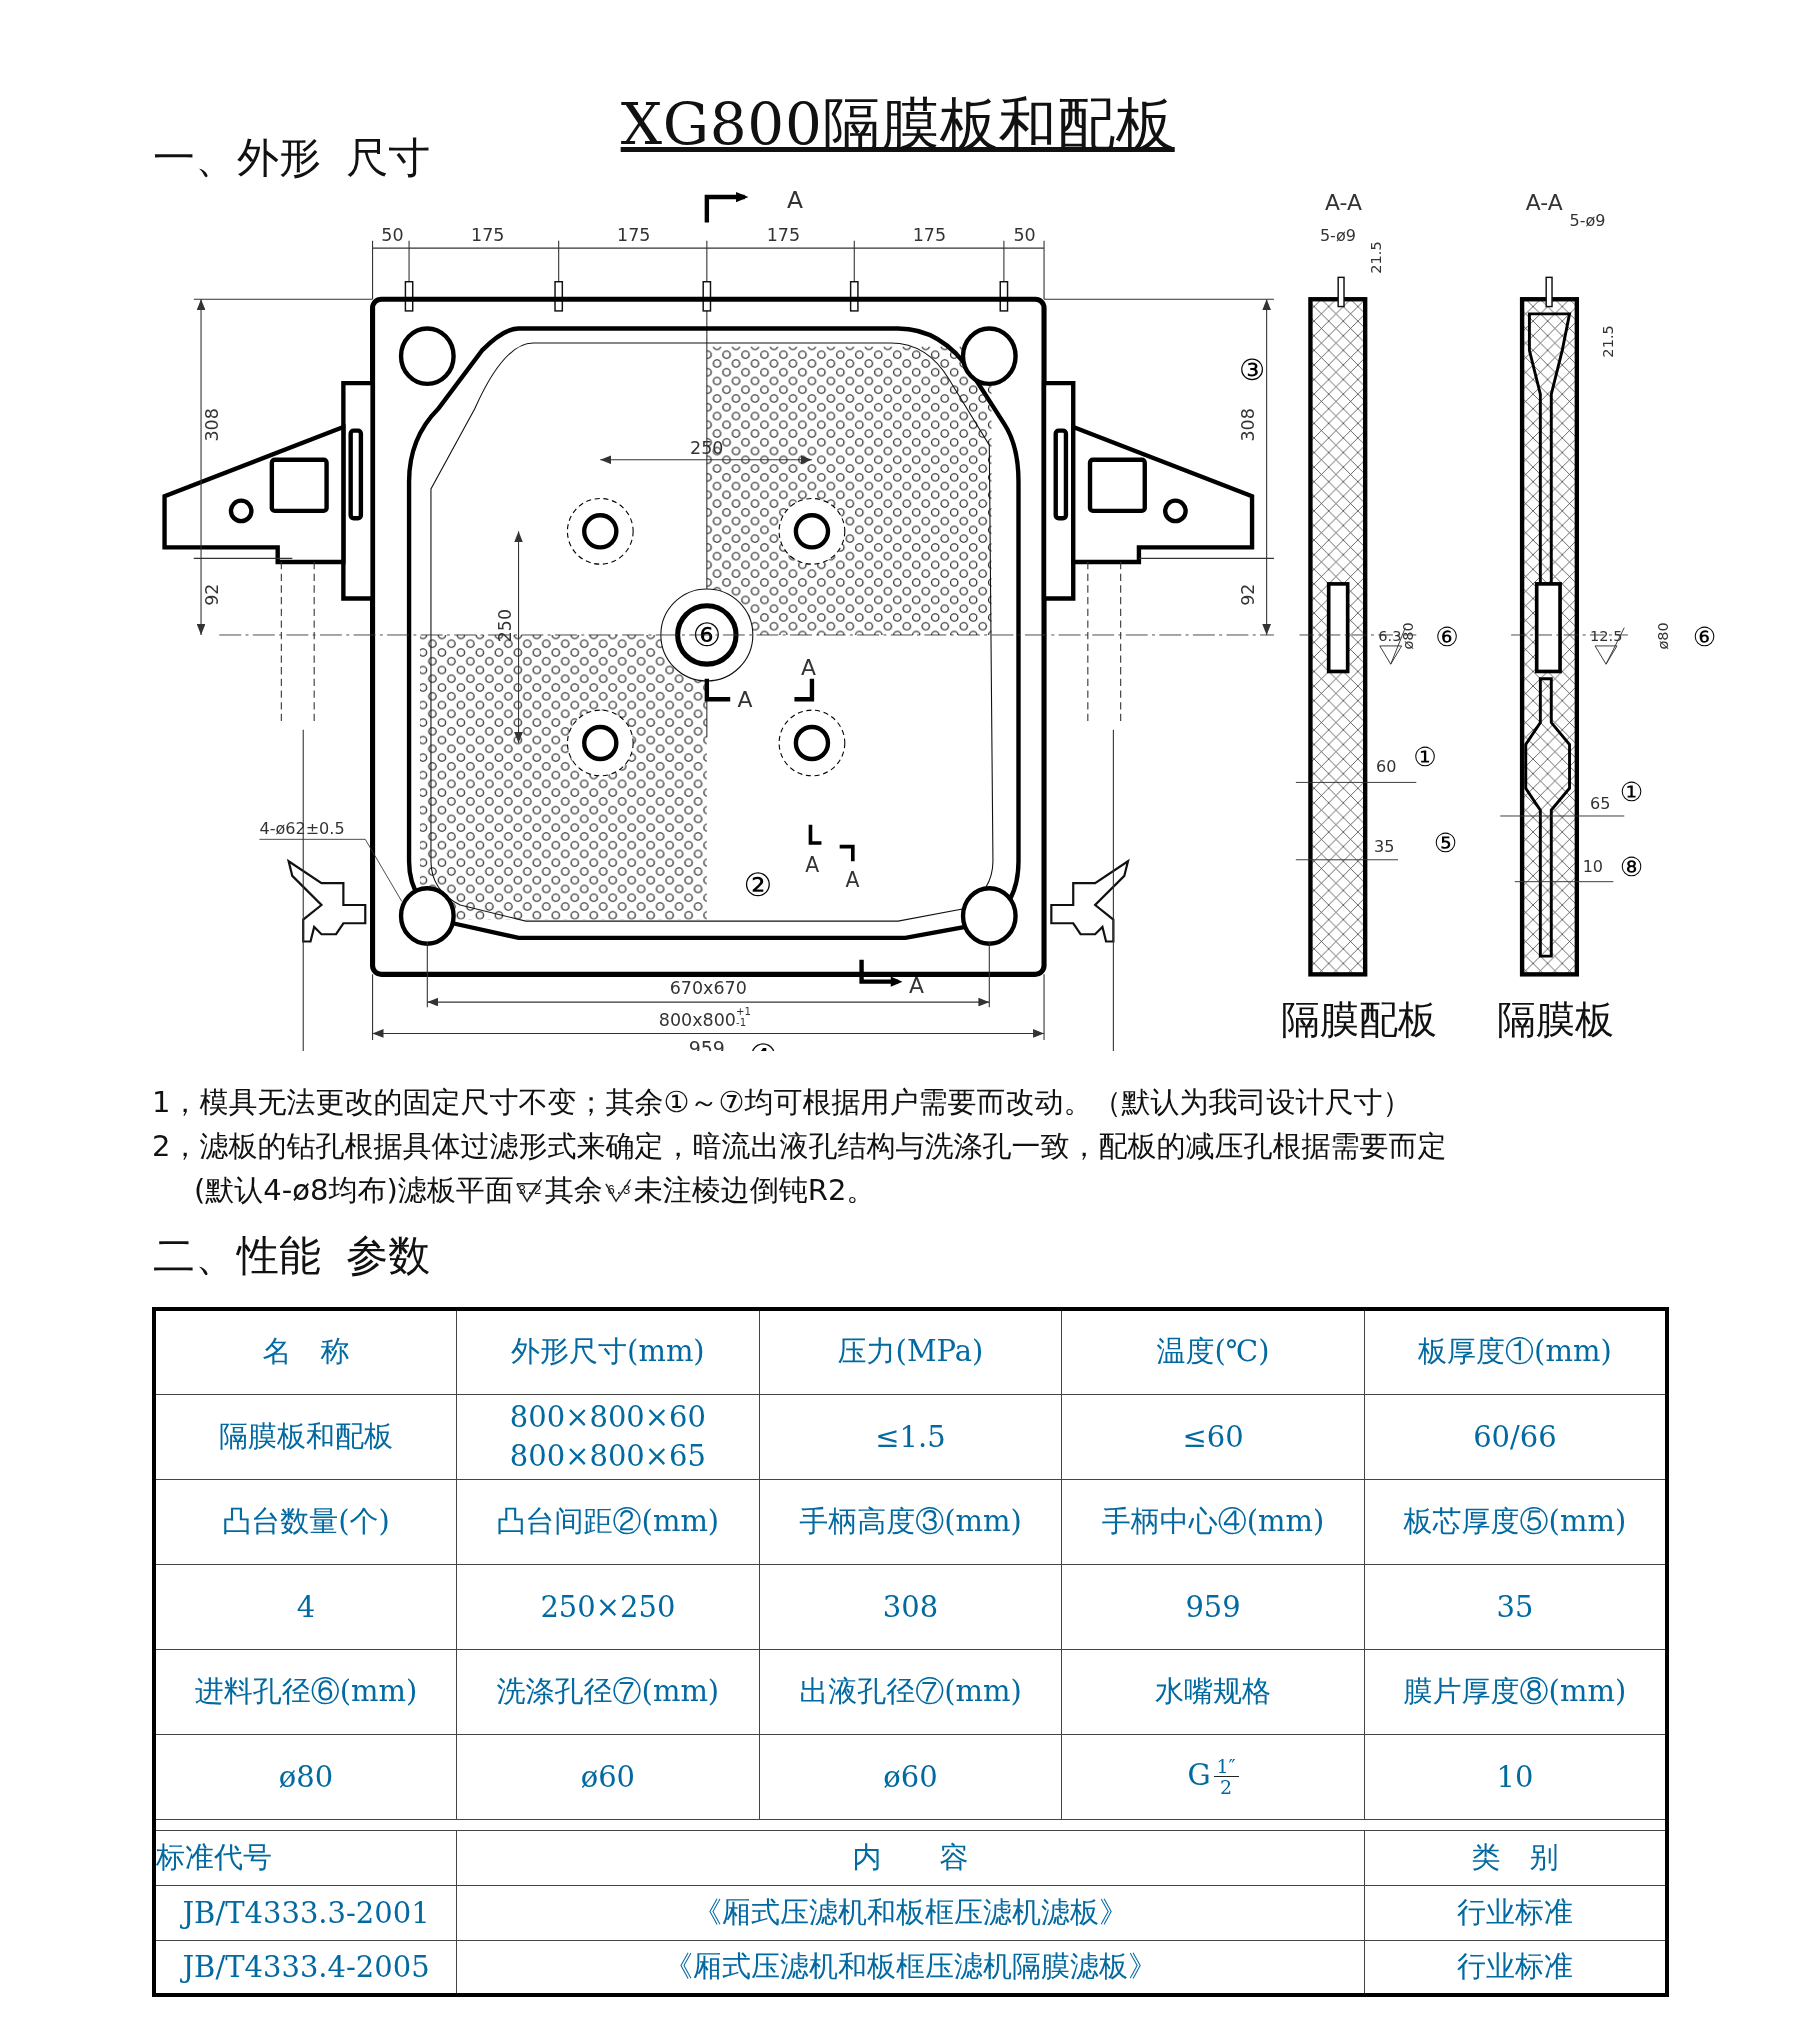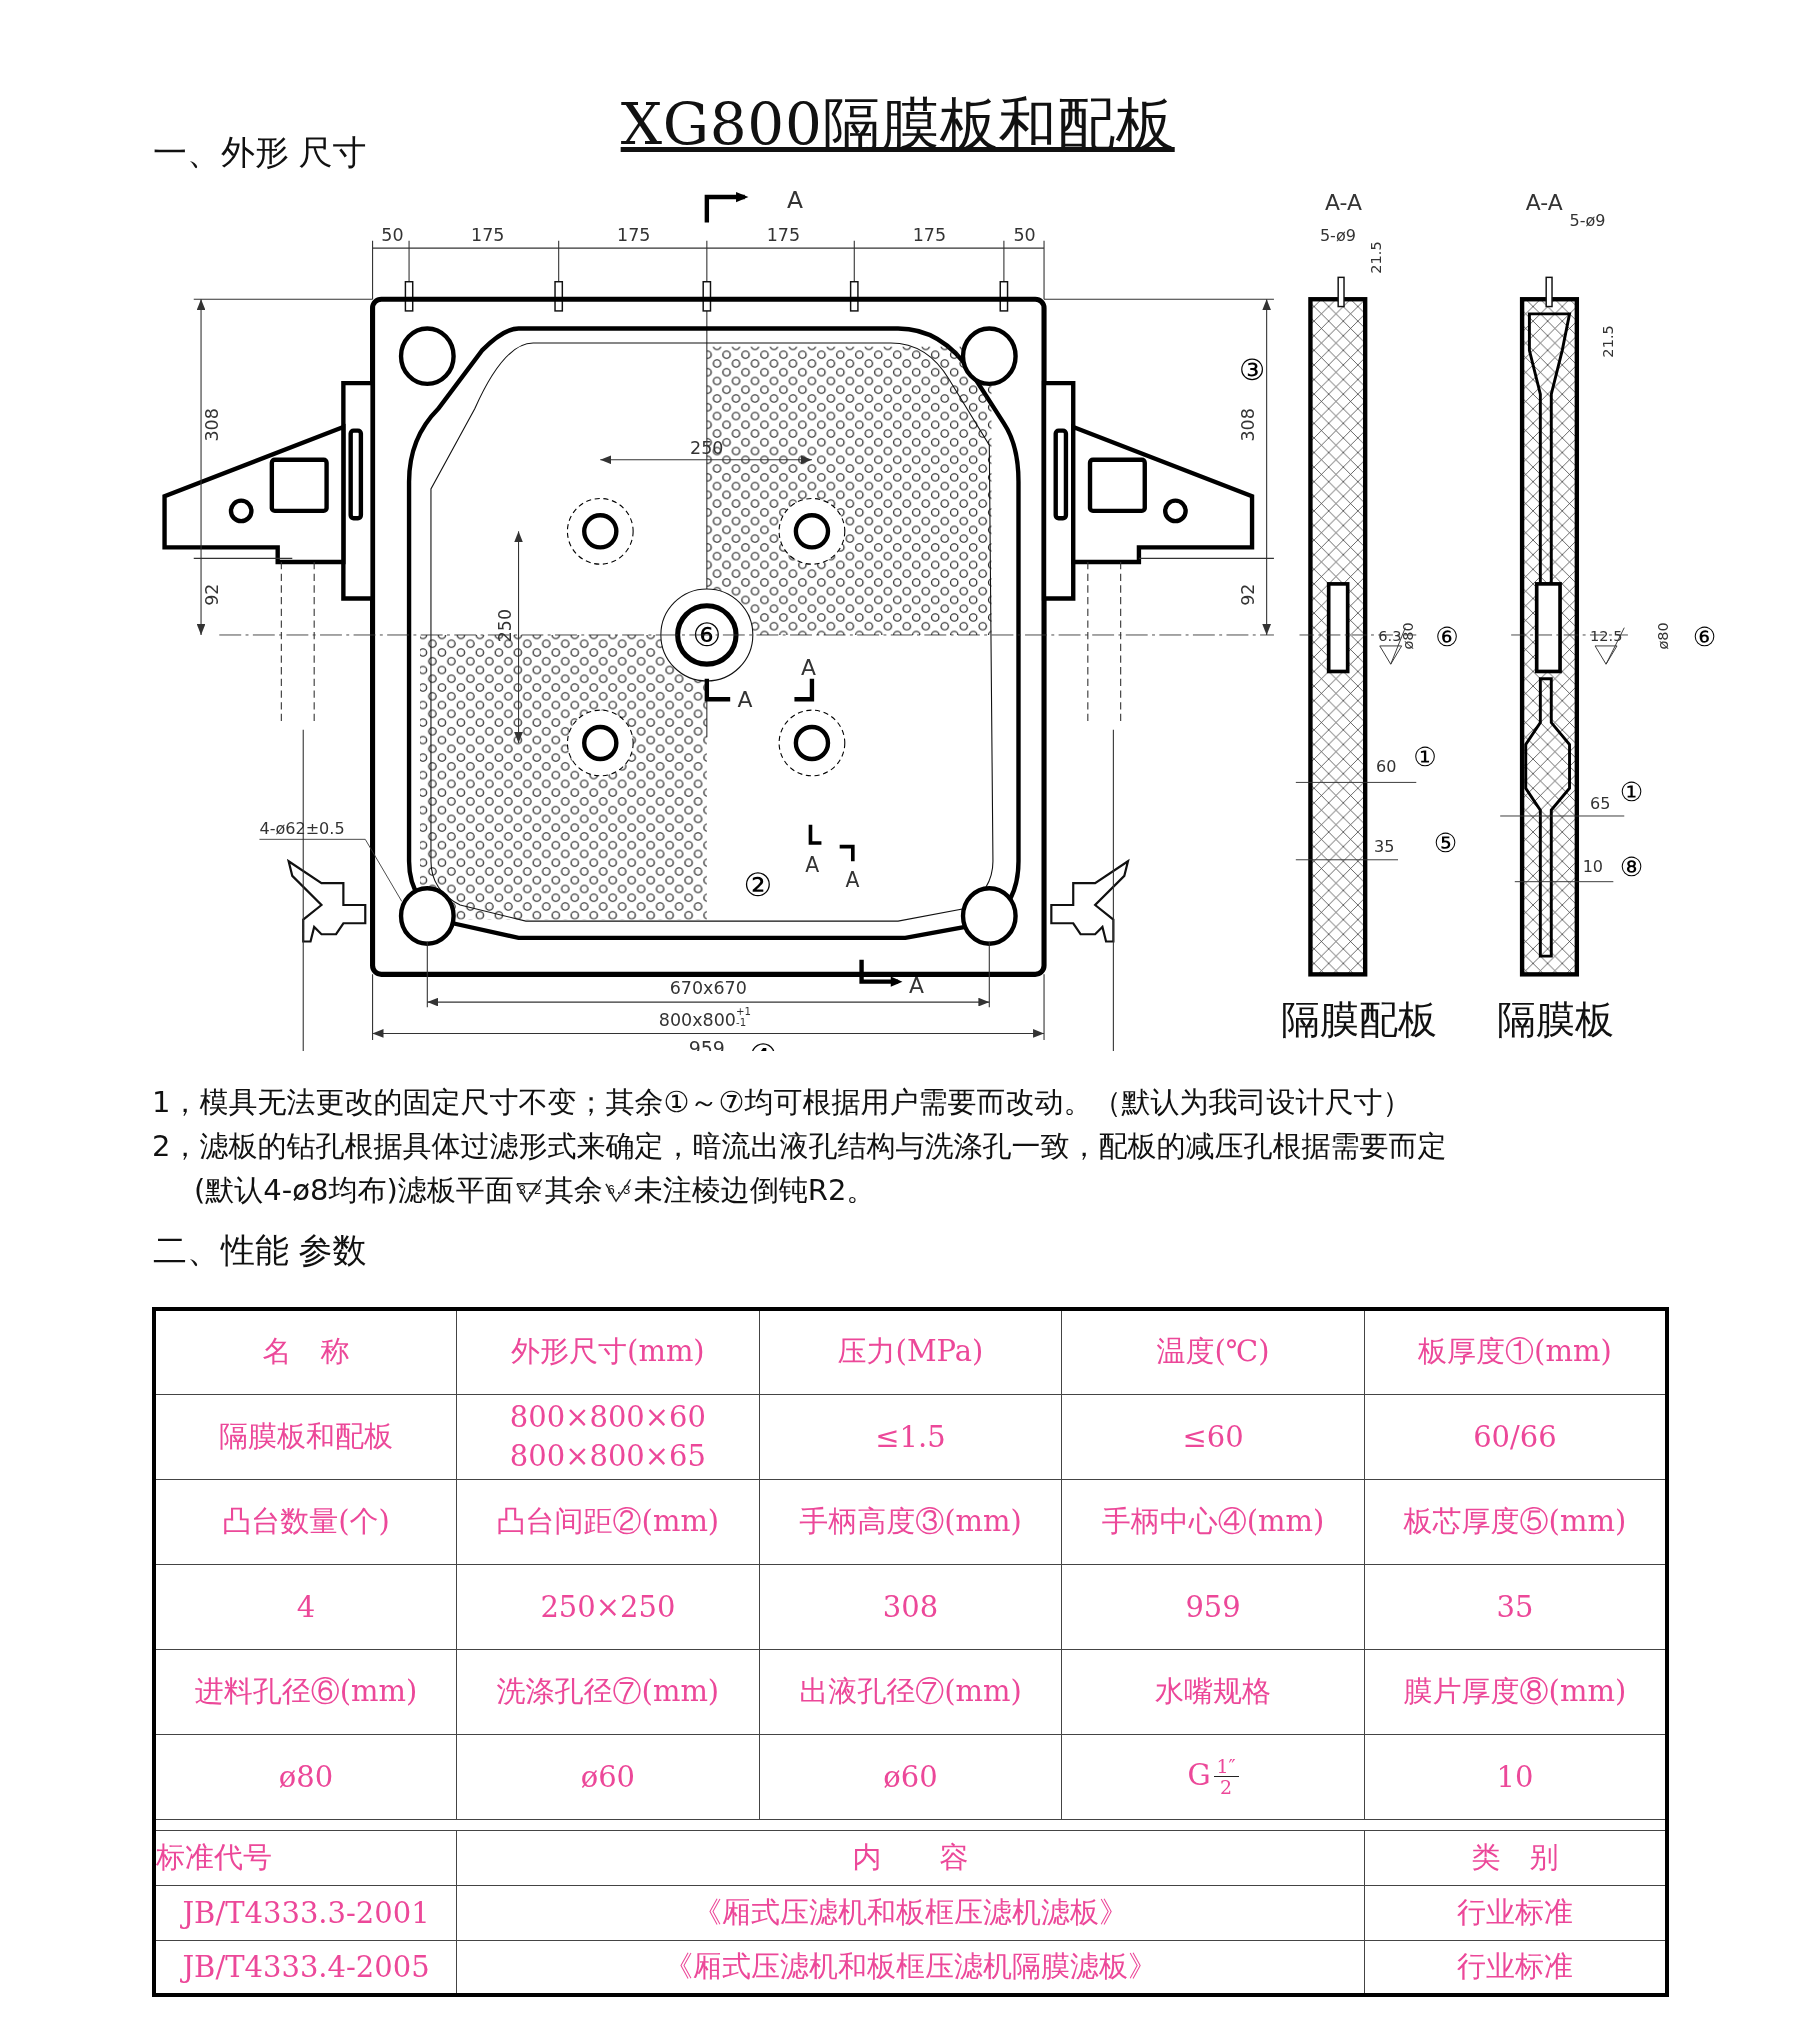--- a/index.html
+++ b/index.html
@@ -1,29 +1,29 @@
 <!DOCTYPE html>
 <html style="font-size:11.7px"><head>
 <meta charset="utf-8">
 <style>
   html, body { margin:0; padding:0; background:#ffffff; }
   body { width:1810px; height:2035px; position:relative; overflow:hidden; font-family:"DejaVu Serif", serif; color:#111; }
   .abs { position:absolute; }
   .title { left:0; width:1810px; top:86px; text-align:center; font-size:58px; font-family:"DejaVu Serif", serif; letter-spacing:0.7px; }
   .title span { display:inline-block; transform:translateX(-7.3px);text-decoration:underline; }
-  .sec { font-size:34px; font-family:Liberation Sans, sans-serif; }
+  .sec { font-size:42px; font-family:Liberation Mono, monospace; }
   .drawing { left:0; top:0; }
   .dim { font-family:"DejaVu Sans", sans-serif; fill:#333; }
   .note { font-size:29px; font-family:"DejaVu Sans", sans-serif; line-height:44px; left:152px; white-space:nowrap; }
   .note .indent { padding-left:42px; }
   .sym { display:inline-block; position:relative; width:31px; height:37px; vertical-align:middle; }
   .sym .sup { position:absolute; top:-4.4px; left:4.4px; font-size:13px;font-family:Liberation Mono, monospace; }
   .sym svg { position:absolute; left:0; top:4.4px; }
   table.spec { position:absolute; left:152px; top:1307px; width:1517px; border-collapse:collapse; border:4.4px solid #000; font-family:"DejaVu Serif", serif; }
-  table.spec td { border:1.5px solid #444; text-align:center; font-size:29px; color:#ec4899; padding:0; }
+  table.spec td { border:1.5px solid #444; text-align:center; font-size:29px; color:#0369a1; padding:0; }
   table.spec tr.r { height:85px; }
   table.spec tr.std { height:55px;margin-left:28px; }
   .frac { display:inline-flex; flex-direction:column; align-items:center; vertical-align:middle; font-size:19px; line-height:20.4px; margin-left:2.9px; }
   .frac .num { border-bottom:1.5px solid #222; padding:0 2.9px; }
   .sep td { height:10.2px; border-left:none; border-right:none; }
   .side-label { font-size:39px; font-family:"DejaVu Serif", serif; }
 </style>
 </head>
 <body>
 

